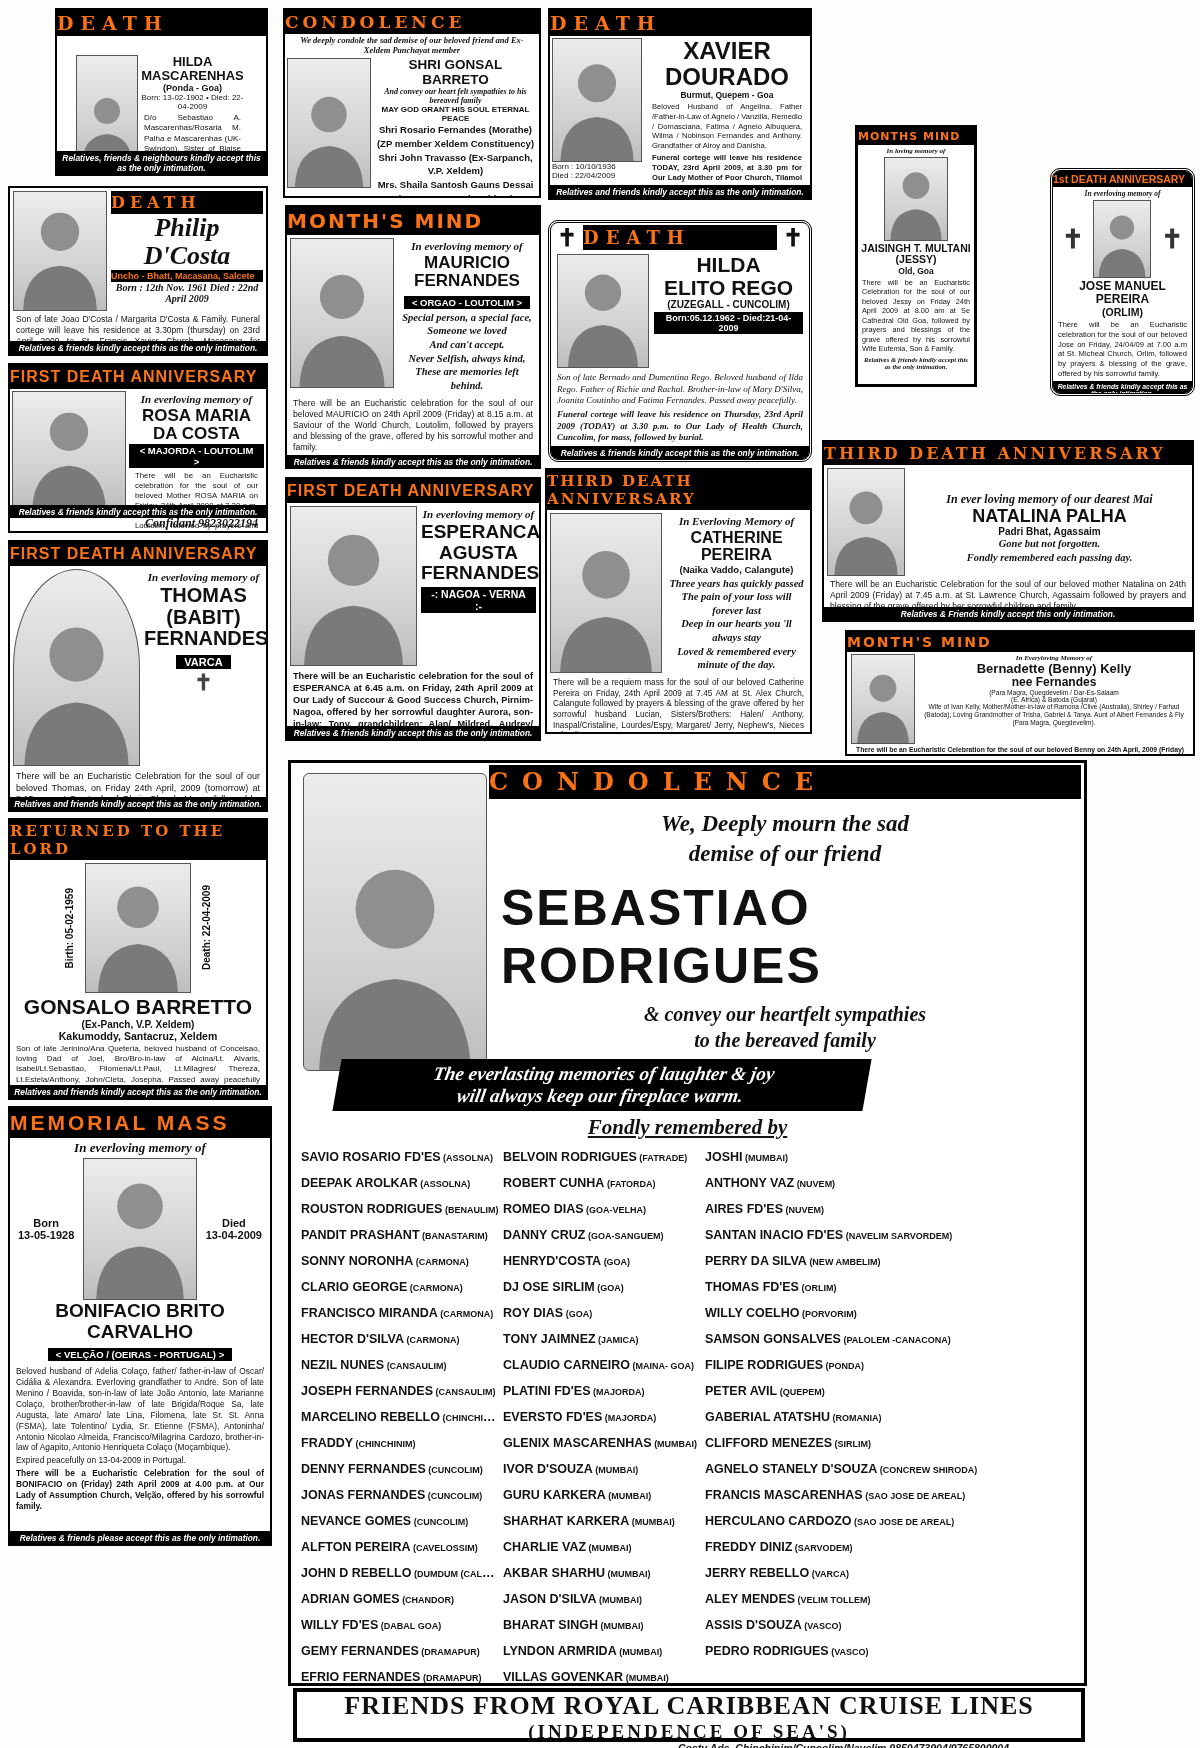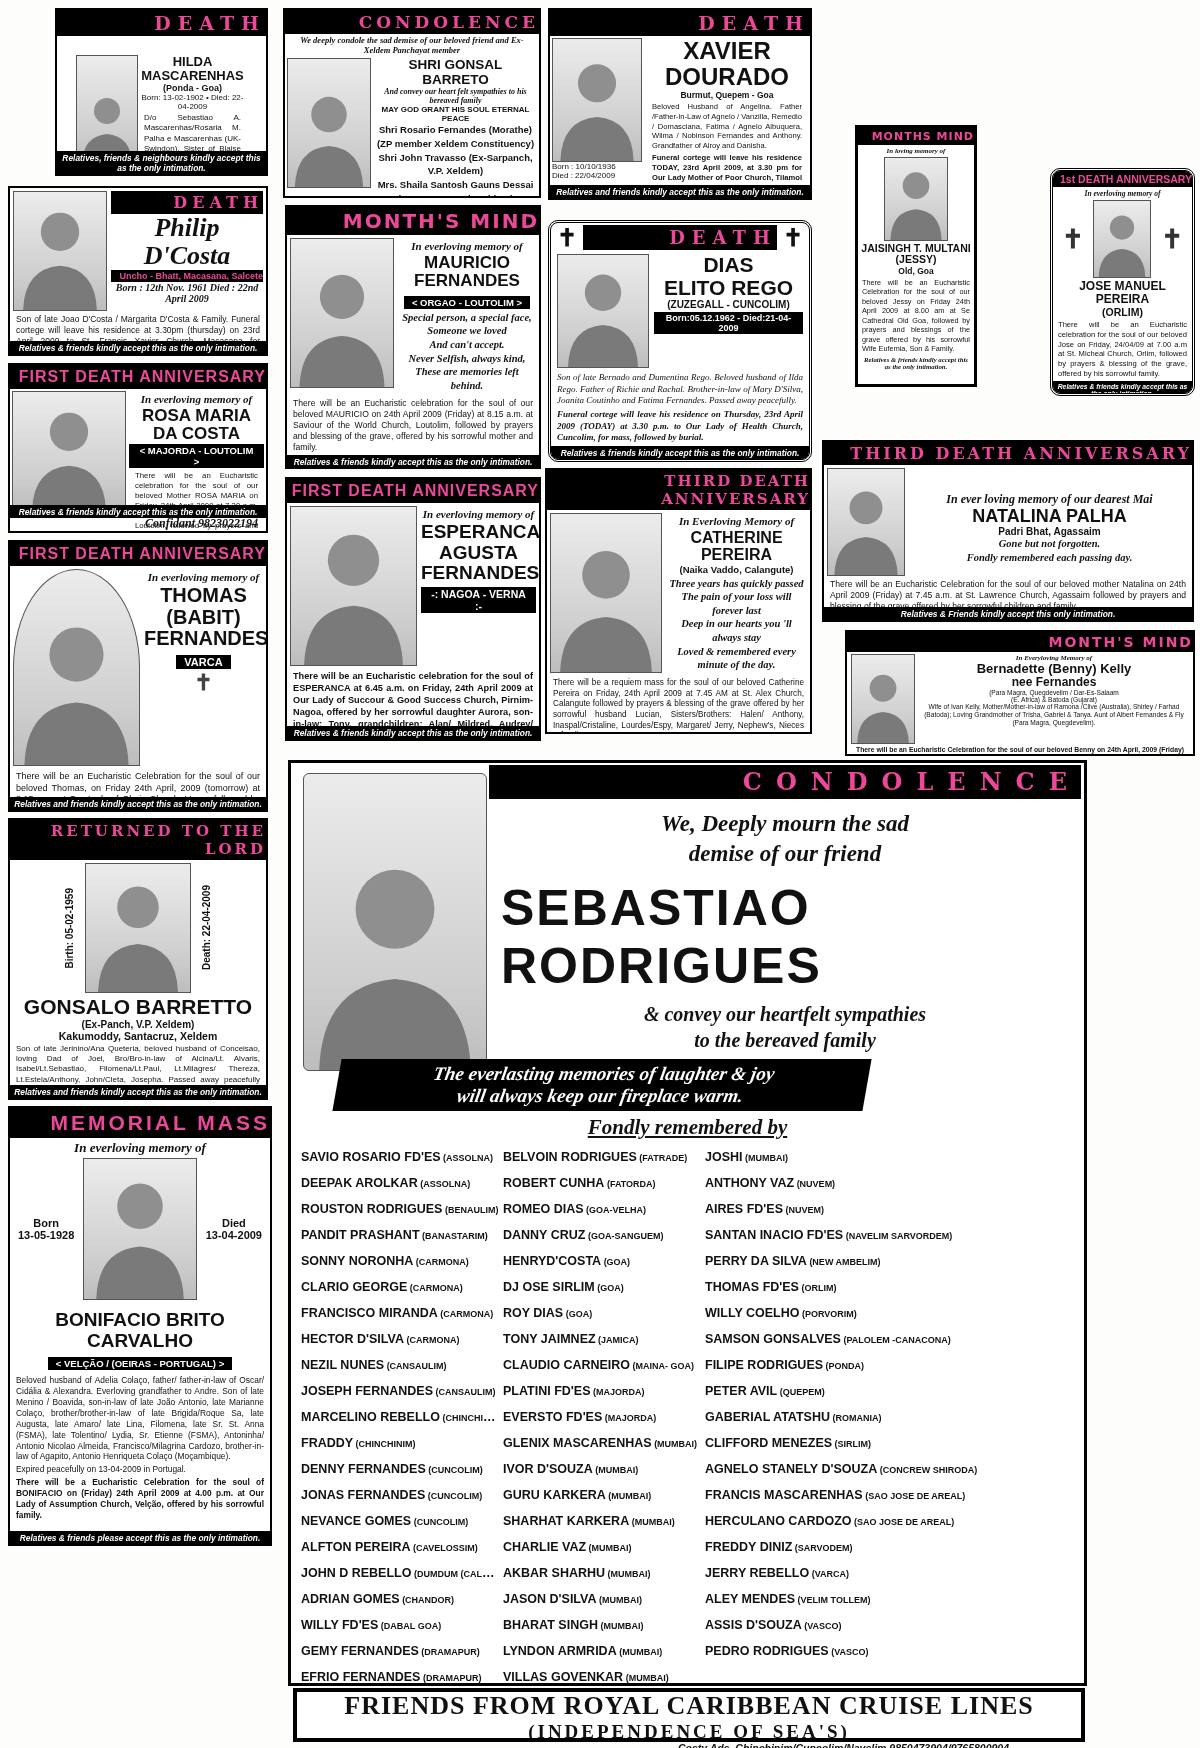--- a/index.html
+++ b/index.html
@@ -1,19 +1,19 @@
 <!DOCTYPE html>
 <html><head>
 <meta charset="utf-8">
 <style>
   html,body{margin:0;padding:0;background:#e9e7e2;}
   .page{position:relative;width:1200px;height:1748px;background:#fdfdfb;font-family:"Liberation Sans",sans-serif;color:#111;overflow:hidden;}
   .ad{position:absolute;border:2px solid #000;background:#fff;box-sizing:border-box;overflow:hidden;}
   .dbl{border:3px double #000;border-radius:10px;}
-  .hbar{background:#000;color:#ec4899;font-weight:bold;text-align:right;}
+  .hbar{background:#000;color:#f97316;font-weight:bold;text-align:left;}
   .h-serif{font-family:"DejaVu Serif",serif;letter-spacing:7px;font-size:19px;padding:2px 0;}
   .h-cond{font-family:"Liberation Sans",sans-serif;font-size:15px;letter-spacing:1px;padding:3px 0;}
   .h-bub{font-family:"DejaVu Sans",sans-serif;font-size:17px;letter-spacing:2px;padding:2px 0;}
   .row{display:flex;align-items:flex-start;}
   .flex1{flex:1;min-width:0;}
   .photo{position:relative;border:1px solid #555;background:linear-gradient(180deg,#ececec 0%,#cfcfcf 70%,#bdbdbd 100%);overflow:hidden;flex:none;}
   .photo svg{position:absolute;bottom:0;left:0;width:100%;height:100%;}
   .mem{font-family:"Liberation Serif",serif;font-style:italic;font-weight:bold;text-align:center;font-size:11px;padding:2px 0;}
   .bigname{font-weight:bold;text-align:center;line-height:1.08;letter-spacing:0;}
   .placebar{background:#000;color:#fff;display:inline-block;padding:1px 8px;font-weight:bold;font-size:9.5px;}
@@ -145,21 +145,21 @@
           <svg viewBox="0 0 60 80" preserveAspectRatio="xMidYMax meet">
             <circle cx="30" cy="27" r="13" fill="#8f8f8f"></circle>
             <path d="M5 80 Q6 52 30 50 Q54 52 55 80 Z" fill="#7a7a7a"></path>
           </svg>
         </div>
       <div class="center" style="font-size:11px;font-weight:bold;">
         <div>Died</div>
         <div>13-04-2009</div>
       </div>
     </div>
-    <div class="bigname" style="font-size:19px;margin-top:10px;">BONIFACIO BRITO CARVALHO</div>
+    <div class="bigname" style="font-size:19px;margin-top:1px;">BONIFACIO BRITO CARVALHO</div>
     <div class="center" style="margin:2px 0;"><span class="placebar">&lt; VELÇÃO / (OEIRAS - PORTUGAL) &gt;</span></div>
     <div class="b9" style="font-size:8.4px;">Beloved husband of Adelia Colaço, father/ father-in-law of Oscar/ Cidália &amp; Alexandra. Everloving grandfather to Andre. Son of late Menino / Boavida, son-in-law of late João Antonio, late Marianne Colaço, brother/brother-in-law of late Brigida/Roque Sa, late Augusta, late Amaro/ late Lina, Filomena, late Sr. St. Anna (FSMA), late Tolentino/ Lydia, Sr. Etienne (FSMA), Antoninha/ Antonio Nicolao Almeida, Francisco/Milagrina Cardozo, brother-in-law of Agapito, Antonio Henriqueta Colaço (Moçambique).</div>
     <div class="b9" style="font-size:8.4px;padding-top:0;">Expired peacefully on 13-04-2009 in Portugal.</div>
     <div class="b9" style="font-size:8.4px;font-weight:bold;padding-top:0;">There will be a Eucharistic Celebration for the soul of BONIFACIO on (Friday) 24th April 2009 at 4.00 p.m. at Our Lady of Assumption Church, Velção, offered by his sorrowful family.</div>
     <div class="footbar" style="position:absolute;left:0;right:0;bottom:0;">Relatives &amp; friends please accept this as the only intimation.</div>
   </div>
 
   <div class="ad" style="left:283px;top:8px;width:258px;height:190px;">
     <div class="hbar h-serif" style="font-size:17px;letter-spacing:4px;">CONDOLENCE</div>
     <div class="center serifit" style="font-size:8.5px;font-weight:bold;padding:1px 6px;">We deeply condole the sad demise of our beloved friend and Ex-Xeldem Panchayat member</div>
@@ -263,21 +263,21 @@
       <span class="cross" style="font-size:24px;">✝</span>
     </div>
     <div class="row" style="padding:2px 6px;">
       <div class="photo" style="width:90px;height:112px;">
           <svg viewBox="0 0 60 80" preserveAspectRatio="xMidYMax meet">
             <circle cx="30" cy="27" r="13" fill="#8f8f8f"></circle>
             <path d="M5 80 Q6 52 30 50 Q54 52 55 80 Z" fill="#7a7a7a"></path>
           </svg>
         </div>
       <div class="flex1" style="padding-left:5px;">
-        <div class="bigname" style="font-size:21px;">DIAS</div>
+        <div class="bigname" style="font-size:21px;">HILDA</div>
         <div class="bigname" style="font-size:21px;">ELITO REGO</div>
         <div class="center" style="font-size:10px;font-weight:bold;">(ZUZEGALL - CUNCOLIM)</div>
         <div class="center" style="margin-top:2px;"><span class="placebar" style="font-size:9px;">Born:05.12.1962 - Died:21-04-2009</span></div>
       </div>
     </div>
     <div class="b9 serifit" style="font-size:9px;">Son of late Bernado and Dumentina Rego. Beloved husband of Ilda Rego. Father of Richie and Rachal. Brother-in-law of Mary D'Silva, Joanita Coutinho and Fatima Fernandes. Passed away peacefully.</div>
     <div class="b9 serifit" style="font-size:9px;font-weight:bold;padding-top:0;">Funeral cortege will leave his residence on Thursday, 23rd April 2009 (TODAY) at 3.30 p.m. to Our Lady of Health Church, Cuncolim, for mass, followed by burial.</div>
     <div class="footbar">Relatives &amp; friends kindly accept this as the only intimation.</div>
     <div class="credit">Confidant 9823022194</div>
   </div>

